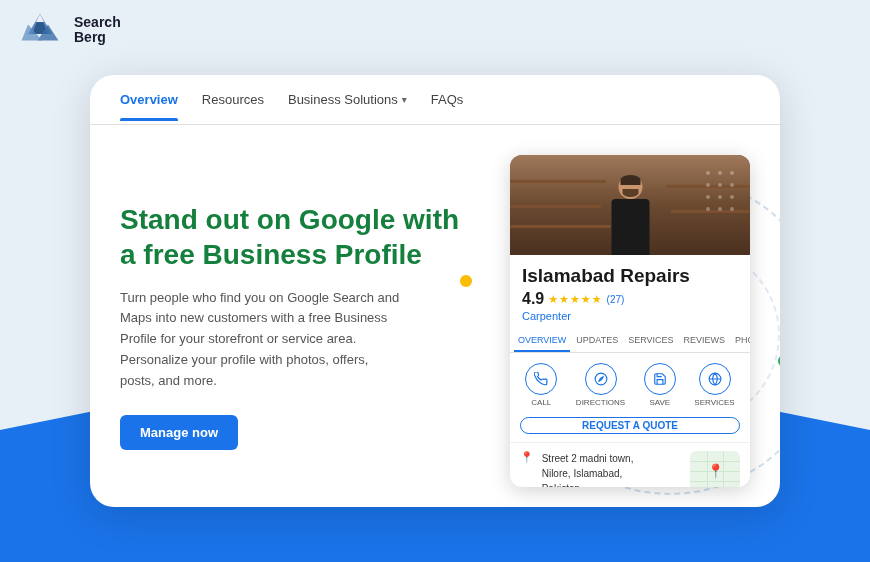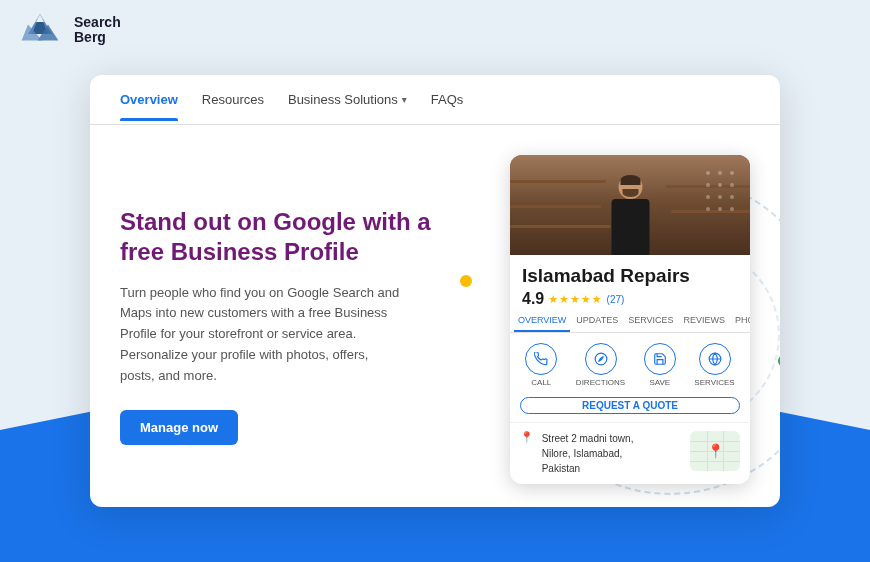--- a/index.html
+++ b/index.html
@@ -60,21 +60,21 @@
     }
 
     
     .main-card {
       position: absolute;
       top: 75px;
       left: 90px;
       right: 90px;
       bottom: 55px;
       background: #fff;
-      border-radius: 12px;
+      border-radius: 24px;
       box-shadow: 0 8px 40px rgba(0,0,0,0.15);
       z-index: 5;
       overflow: hidden;
     }
 
     
     .nav-bar {
       display: flex;
       align-items: center;
       padding: 0 30px;
@@ -126,23 +126,23 @@
     
     .left-content {
       flex: 1;
       display: flex;
       flex-direction: column;
       justify-content: center;
       padding-top: 10px;
     }
 
     .main-headline {
-      font-size: 24px;
+      font-size: 28px;
       font-weight: 700;
-      color: #701a75;
+      color: #15803d;
       line-height: 1.25;
       margin-bottom: 16px;
     }
 
     .sub-text {
       font-size: 13px;
       color: #555;
       line-height: 1.6;
       max-width: 280px;
       margin-bottom: 24px;
@@ -564,20 +564,21 @@
           </div>
         </div>
 
         <div class="business-card-info">
           <div class="business-name">Islamabad Repairs</div>
           <div class="rating-row">
             <span class="rating-num">4.9</span>
             <span class="stars">★★★★★</span>
             <span class="review-count">(27)</span>
           </div>
+          <div class="business-type">Carpenter</div>
         </div>
 
         <div class="card-tabs">
           <div class="card-tab active">
             <span>OVERVIEW</span>
           </div>
           <div class="card-tab">
             <span>UPDATES</span>
           </div>
           <div class="card-tab">

